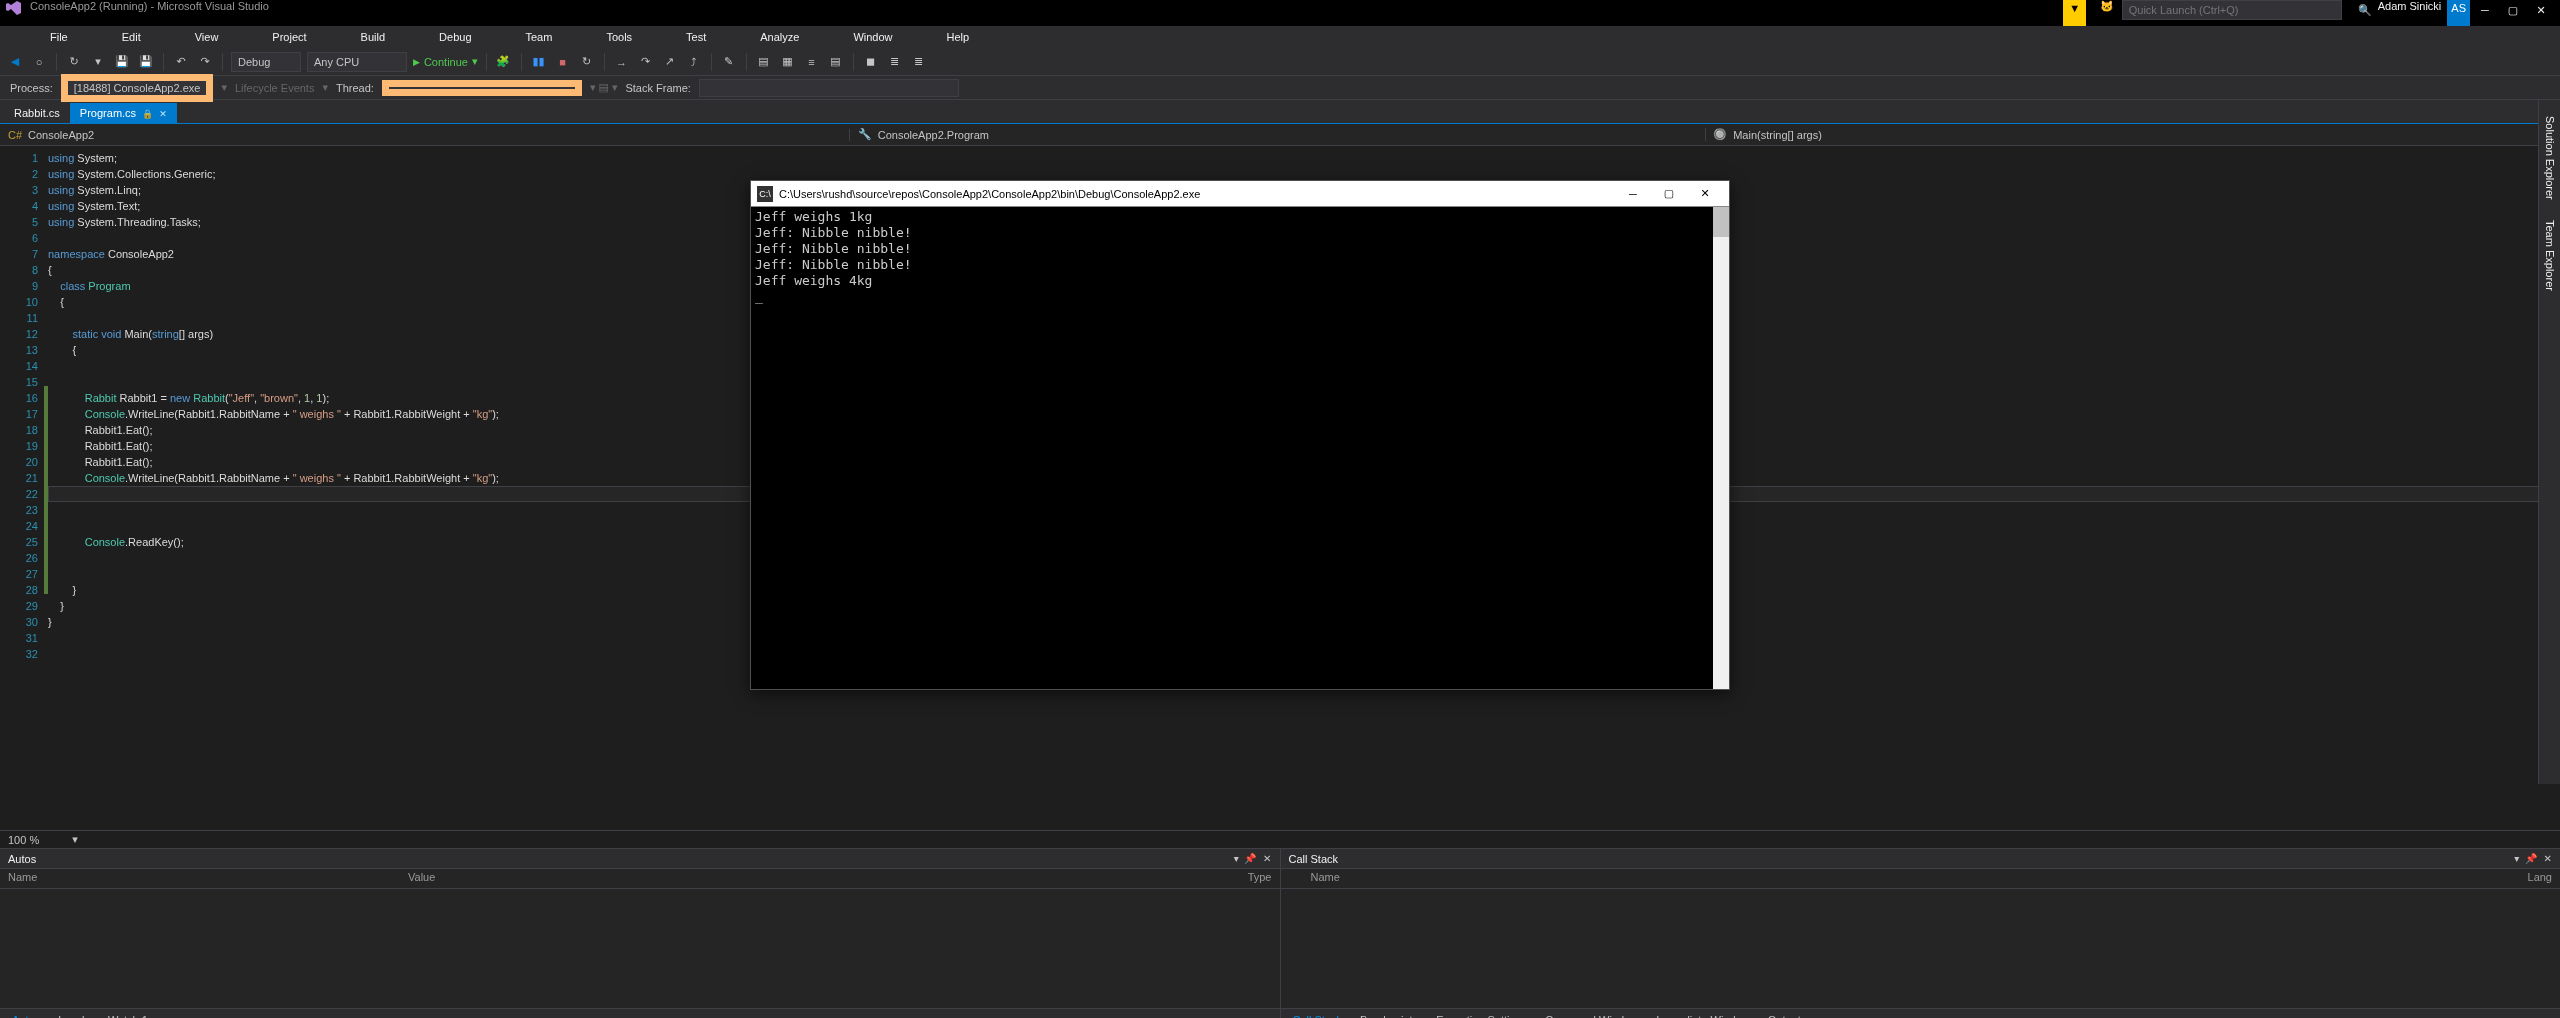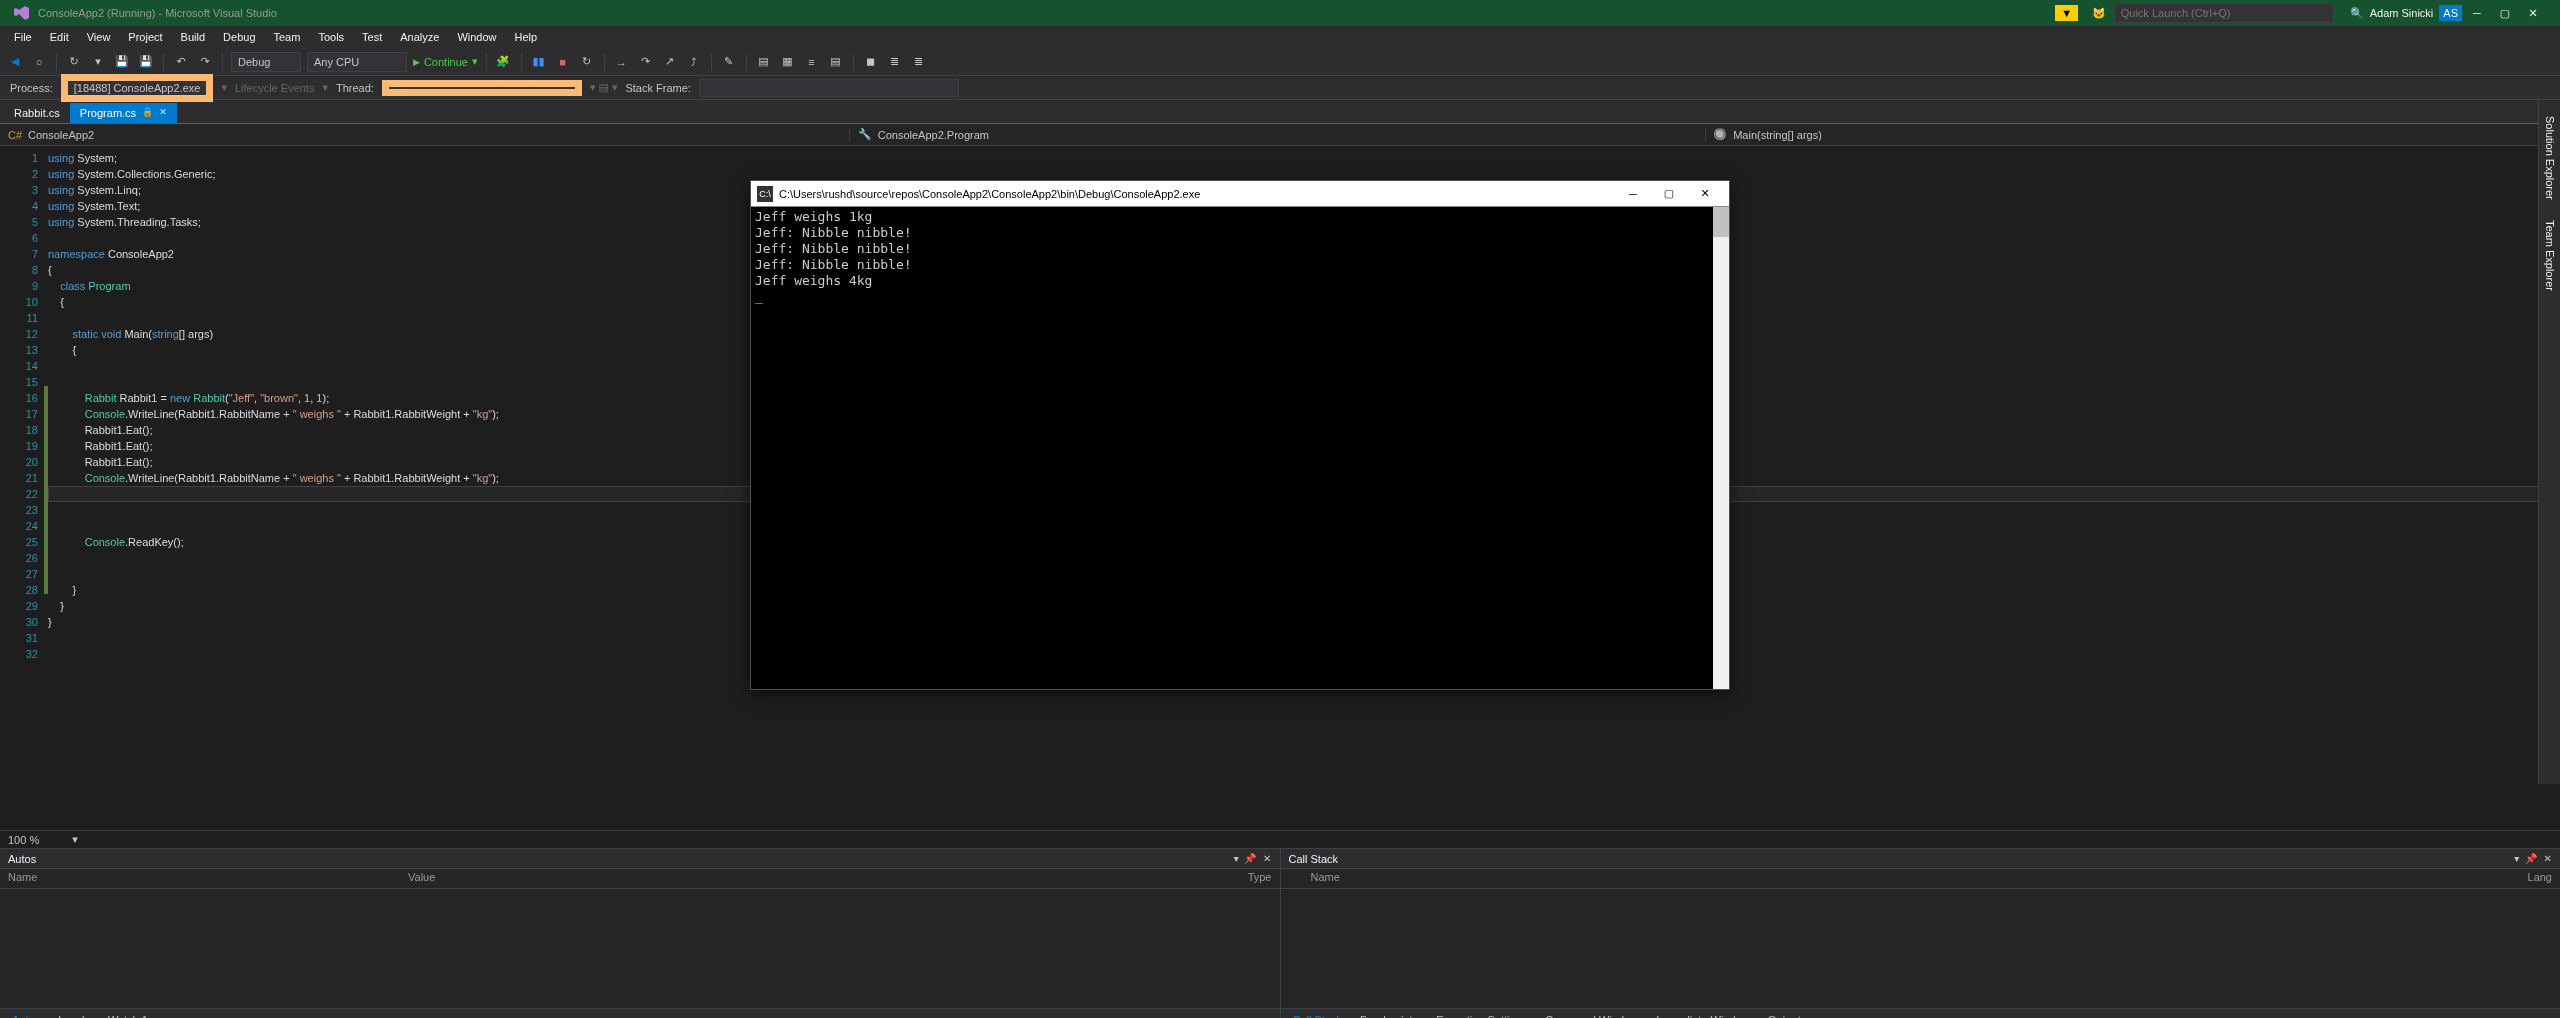--- a/index.html
+++ b/index.html
@@ -1,50 +1,50 @@
 <!DOCTYPE html>
 <html><head>
 <meta charset="utf-8">
 <style>
 * { margin:0; padding:0; box-sizing:border-box; font-family:"Segoe UI",Tahoma,sans-serif; font-size:11px; }
 body { background:#2d2d30; color:#f1f1f1; width:2560px; height:1018px; overflow:hidden; position:relative; }
 
 
-.titlebar { height:26px; background:#14532d; display:flex; align-items:center; padding:0 14px; border-bottom:0; }
+.titlebar { height:26px; background:#000000; display:flex; padding:0 6px; border-bottom:0; }
 .titlebar .vs-logo { width:16px; height:16px; margin-right:8px; display:flex; align-items:center; }
 .titlebar .title { color:#999; flex:0 0 auto; }
 .titlebar .spacer { flex:1; }
 .titlebar .filter-badge { background:#ffcc00; color:#000; padding:2px 6px; margin-right:6px; }
 .titlebar .notif-icon { margin:0 8px; color:#999; }
 .titlebar .quicklaunch { background:#333337; border:1px solid #3f3f46; color:#999; width:220px; height:20px; padding:0 6px; margin-right:8px;}
 .titlebar .winbtn { width:26px;height:20px;display:flex;align-items:center;justify-content:center;color:#f1f1f1;margin-left:2px; }
 .titlebar .usr { color:#f1f1f1; margin-right:6px; }
 .titlebar .usr-badge { background:#007acc; color:#fff; padding:2px 4px; font-weight:normal; }
 
 
 .menubar { height:22px; background:#2d2d30; display:flex; align-items:center; padding:0 6px; gap:2px;}
-.menubar span { padding:2px 8px; color:#f1f1f1; }
+.menubar span { padding:2px 8px; color:#f1f1f1;margin-left:36px; }
 
 
 .toolbar { height:28px; background:#2d2d30; border-bottom:1px solid #3f3f46; display:flex; align-items:center; padding:0 6px; gap:6px; }
 .tb-btn { width:18px;height:18px;display:flex;align-items:center;justify-content:center;color:#c5c5c5; }
 .tb-sep { width:1px;height:18px;background:#3f3f46;margin:0 2px; }
 .tb-drop { background:#333337;border:1px solid #3f3f46;color:#c5c5c5;padding:1px 6px;height:20px;display:flex;align-items:center;min-width:70px;}
 .tb-drop.wide{min-width:100px;}
 .tb-continue{color:#4ec94e;display:flex;align-items:center;gap:4px;}
 .tb-continue::before{content:"▶";color:#4ec94e;font-size:9px;}
 
 
 .procbar { height:24px; background:#2d2d30; border-bottom:1px solid #3f3f46; display:flex; align-items:center; padding:0 10px; gap:8px; color:#c5c5c5;}
 .procbar .pval{ background:#333337; border:7px solid #fdba74; padding:1px 6px; }
 .procbar .sfinput{ background:#333337;border:1px solid #3f3f46;width:260px;height:18px;}
 
 
 .filetabs { height:24px; background:#2d2d30; border-bottom:1px solid #007acc; display:flex; align-items:flex-end; padding-left:4px; }
-.ftab { padding:4px 10px; color:#f1f1f1; background:#2d2d30; display:flex; align-items:flex-start; gap:6px; }
+.ftab { padding:4px 10px; color:#f1f1f1; background:#2d2d30; display:flex; align-items:flex-end; gap:6px; }
 .ftab.active { background:#007acc; color:#fff; }
 .ftab .pin,.ftab .x{font-size:9px;opacity:.8;}
 
 
 .navrow { height:22px; background:#252526; border-bottom:1px solid #3f3f46; display:flex; align-items:center; }
 .navcell { flex:1; border-right:1px solid #3f3f46; padding:0 8px; color:#c5c5c5; display:flex; gap:6px; align-items:center;}
 .navcell .ico{color:#c5a030;}
 .navcell:last-child{border-right:none;}
 
 

